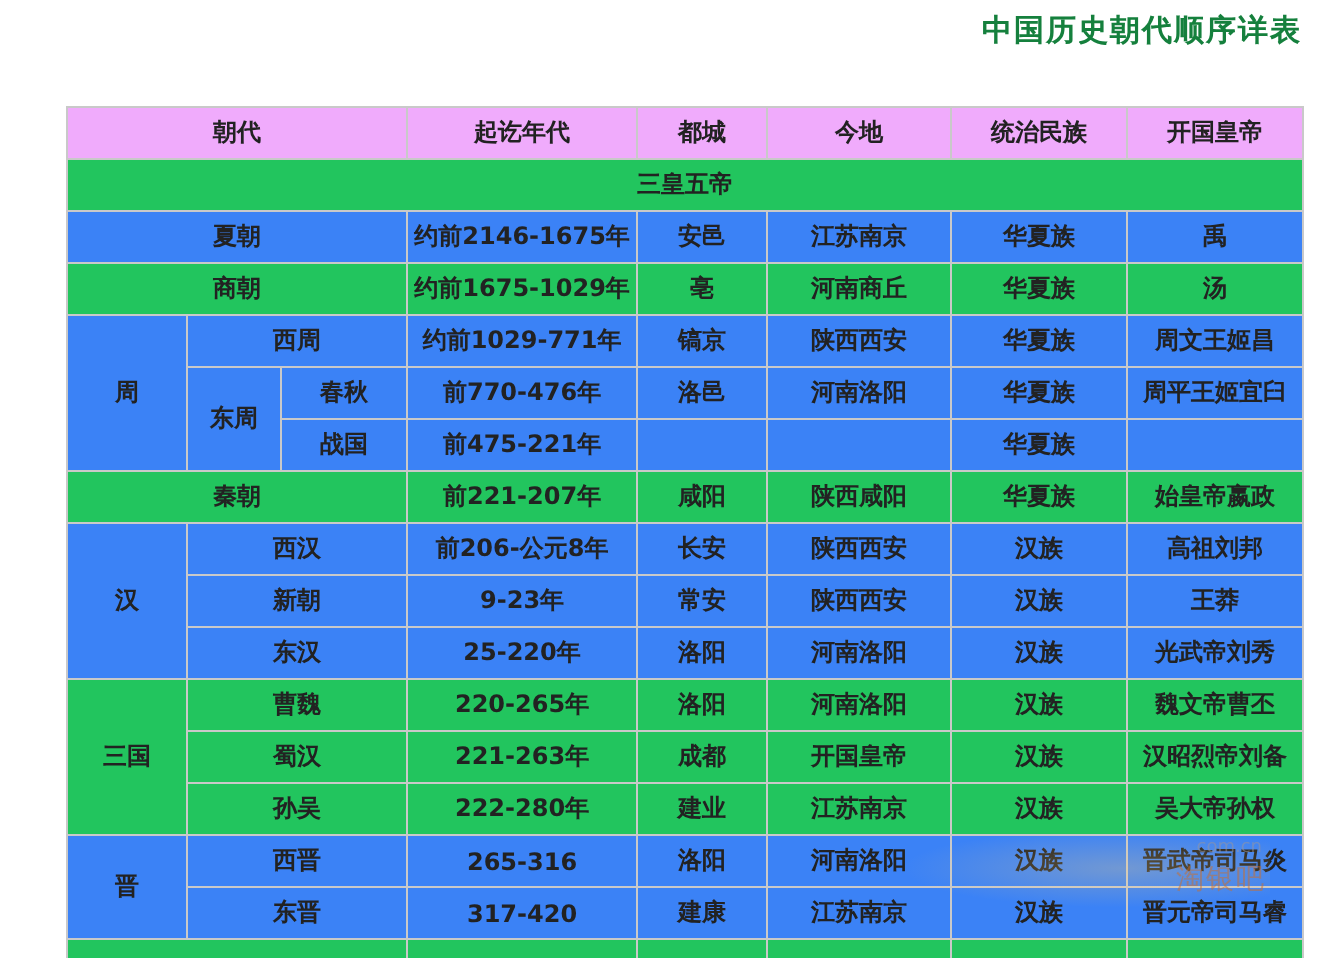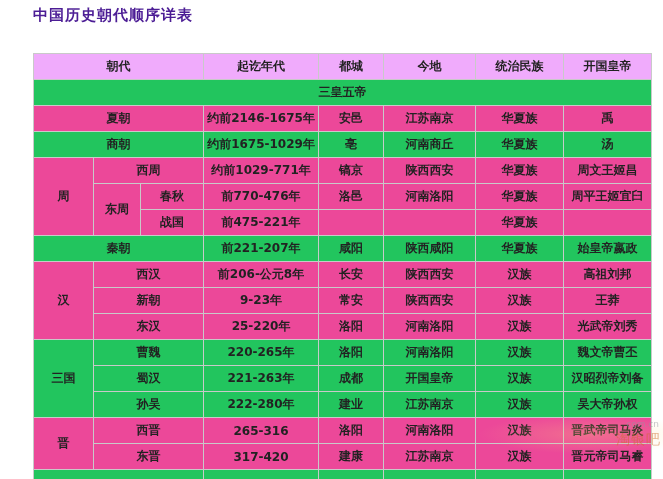--- a/index.html
+++ b/index.html
@@ -6,24 +6,24 @@
   body {
     width: 663px; height: 479px;
     background: #ffffff;
     position: relative;
     overflow: hidden;
     font-family: "DejaVu Sans", sans-serif;
   }
   .page-title {
     position: absolute;
     top: 6px; left: 33px; width: 618px;
-    text-align: left;
+    text-align: right;
     font-size: 15px;
     font-weight: bold;
-    color: #4c1d95;
+    color: #15803d;
     letter-spacing: 1px;
   }
   table.dynasty-table {
     position: absolute;
     top: 53px; left: 33px;
     width: 618px;
     border-collapse: collapse;
     table-layout: fixed;
   }
   .dynasty-table th, .dynasty-table td {
@@ -32,25 +32,25 @@
     padding: 0 2px;
     text-align: center;
     vertical-align: middle;
     font-size: 12px;
     font-weight: bold;
     color: #222;
     overflow: hidden;
     white-space: nowrap;
   }
   .dynasty-table th { background: #f0abfc; }
-  tr.shade-peach td { background: #ec4899; }
+  tr.shade-peach td { background: #3b82f6; }
   tr.shade-white td { background: #22c55e; }
   .watermark {
     position: absolute;
-    left: 478px; top: 418px;
+    left: 450px; top: 418px;
     width: 185px; height: 36px;
     pointer-events: none;
     background: radial-gradient(ellipse at 60% 45%, rgba(255,210,120,0.28), rgba(255,210,120,0) 70%);
   }
   .watermark .wm-domain {
     position: absolute; top: 1px; right: 4px;
     font-size: 9px; color: rgba(150,150,160,0.55);
   }
   .watermark .wm-site {
     position: absolute; top: 13px; right: 2px;

